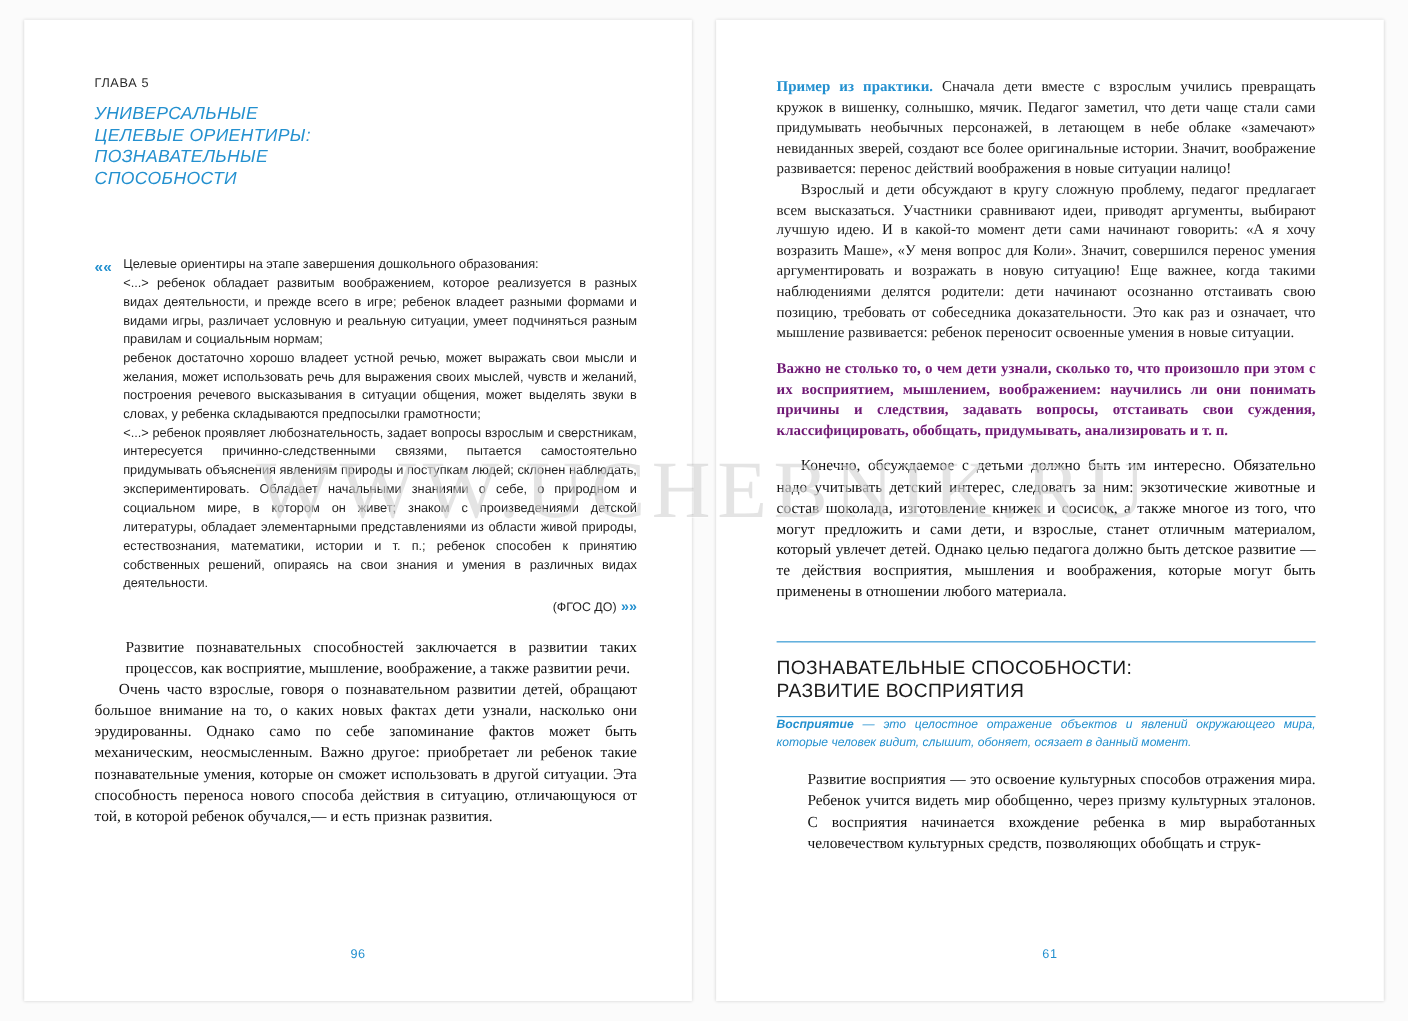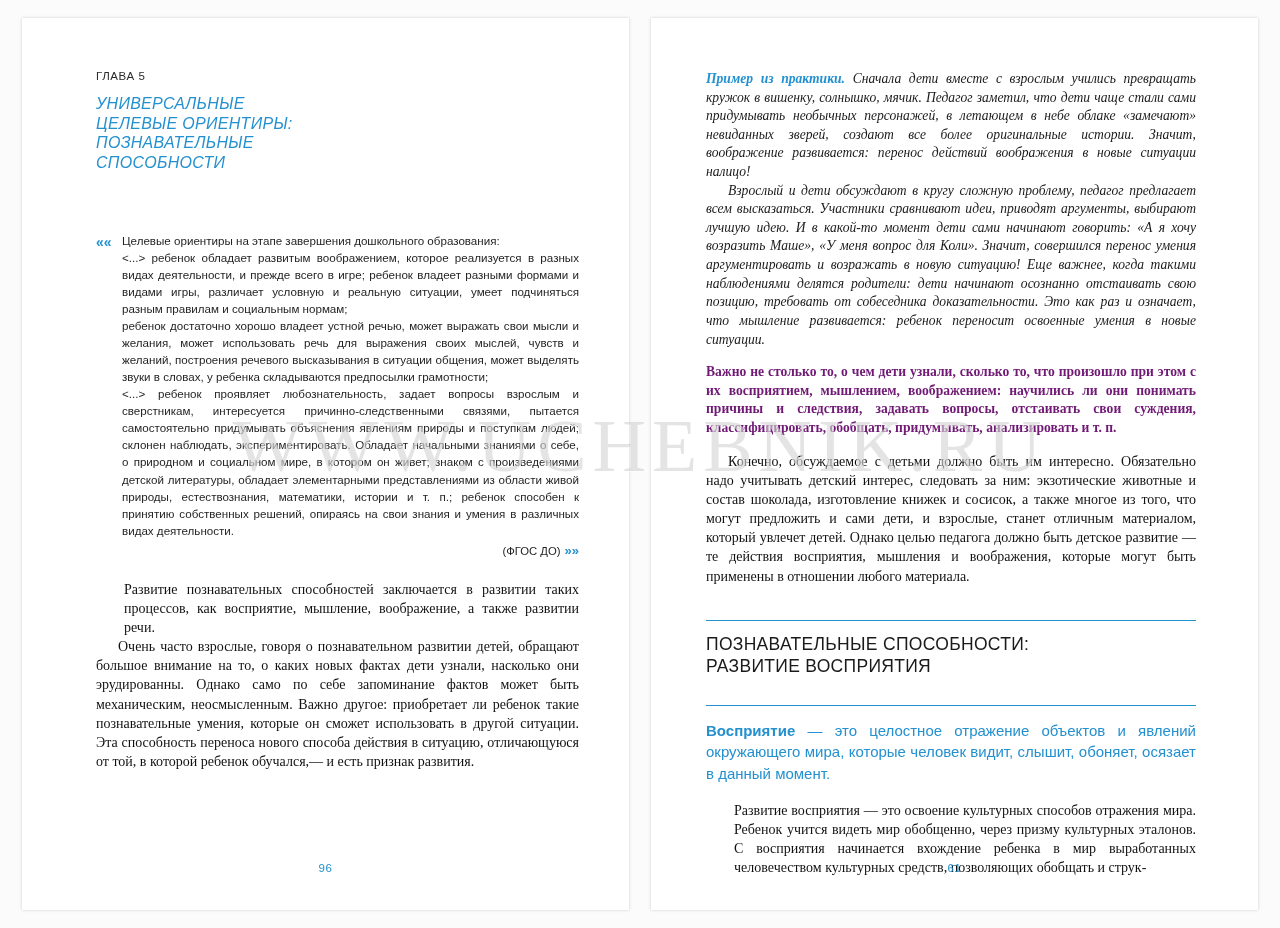--- a/index.html
+++ b/index.html
@@ -28,21 +28,21 @@
     height: 892px;
     background: #ffffff;
     box-shadow: 0 0 3px rgba(0,0,0,0.18);
     overflow: hidden;
   }
   #page-left { left: 22px; }
   #page-right { left: 651px; }
 
   .content {
     position: absolute;
-    left: 74px;
+    left: 64px;
     right: 50px;
     top: 52px;
   }
   #page-right .content { left: 55px; right: 62px; }
 
   
   .chapter-label {
     font-size: 11.5px;
     letter-spacing: 0.6px;
     color: #2b2b2b;
@@ -109,21 +109,20 @@
   .body-serif p.noindent { text-indent: 0; margin-left: 28px; }
 
   #left-body { margin-top: 22px; }
 
   
   .practice-lead {
     font-family: "Liberation Serif", serif;
     font-size: 13.6px;
     line-height: 1.37;
     text-align: justify;
-    font-style: italic;
   }
   .practice-lead .lead-label {
     color: #2390cf;
     font-weight: bold;
   }
   .practice-lead p { margin: 0; text-indent: 0; }
   .practice-lead p + p { text-indent: 22px; }
 
   .highlight-serif {
     font-family: "Liberation Serif", serif;
@@ -135,39 +134,40 @@
     margin-top: 14px;
   }
 
   #right-body2 { margin-top: 14px; }
 
   
   .section-head {
     margin-top: 34px;
     border-top: 1.6px solid #2390cf;
     border-bottom: 1.6px solid #2390cf;
-    padding: 13px 0 27px 0;
+    padding: 13px 0 11px 0;
   }
   .section-head h2 {
     margin: 0;
     font-family: "Liberation Sans", sans-serif;
     font-weight: normal;
     font-size: 17.5px;
     line-height: 1.25;
     letter-spacing: 0.3px;
     color: #1a1a1a;
     white-space: pre-line;
   }
   .definition {
-    margin-top: 14px;
-    font-family: "Liberation Sans", sans-serif;
-    font-size: 15px;
+    margin-top: 0;
+    font-family: "Liberation Sans", sans-serif;
+    font-size: 11px;
     line-height: 1.45;
     color: #2390cf;
     text-align: justify;
+    font-style: italic;
   }
   .definition .term { font-weight: bold; }
 
   #right-body3 { margin-top: 16px; }
 
   
   .folio {
     position: absolute;
     bottom: 36px;
     width: 100%;

